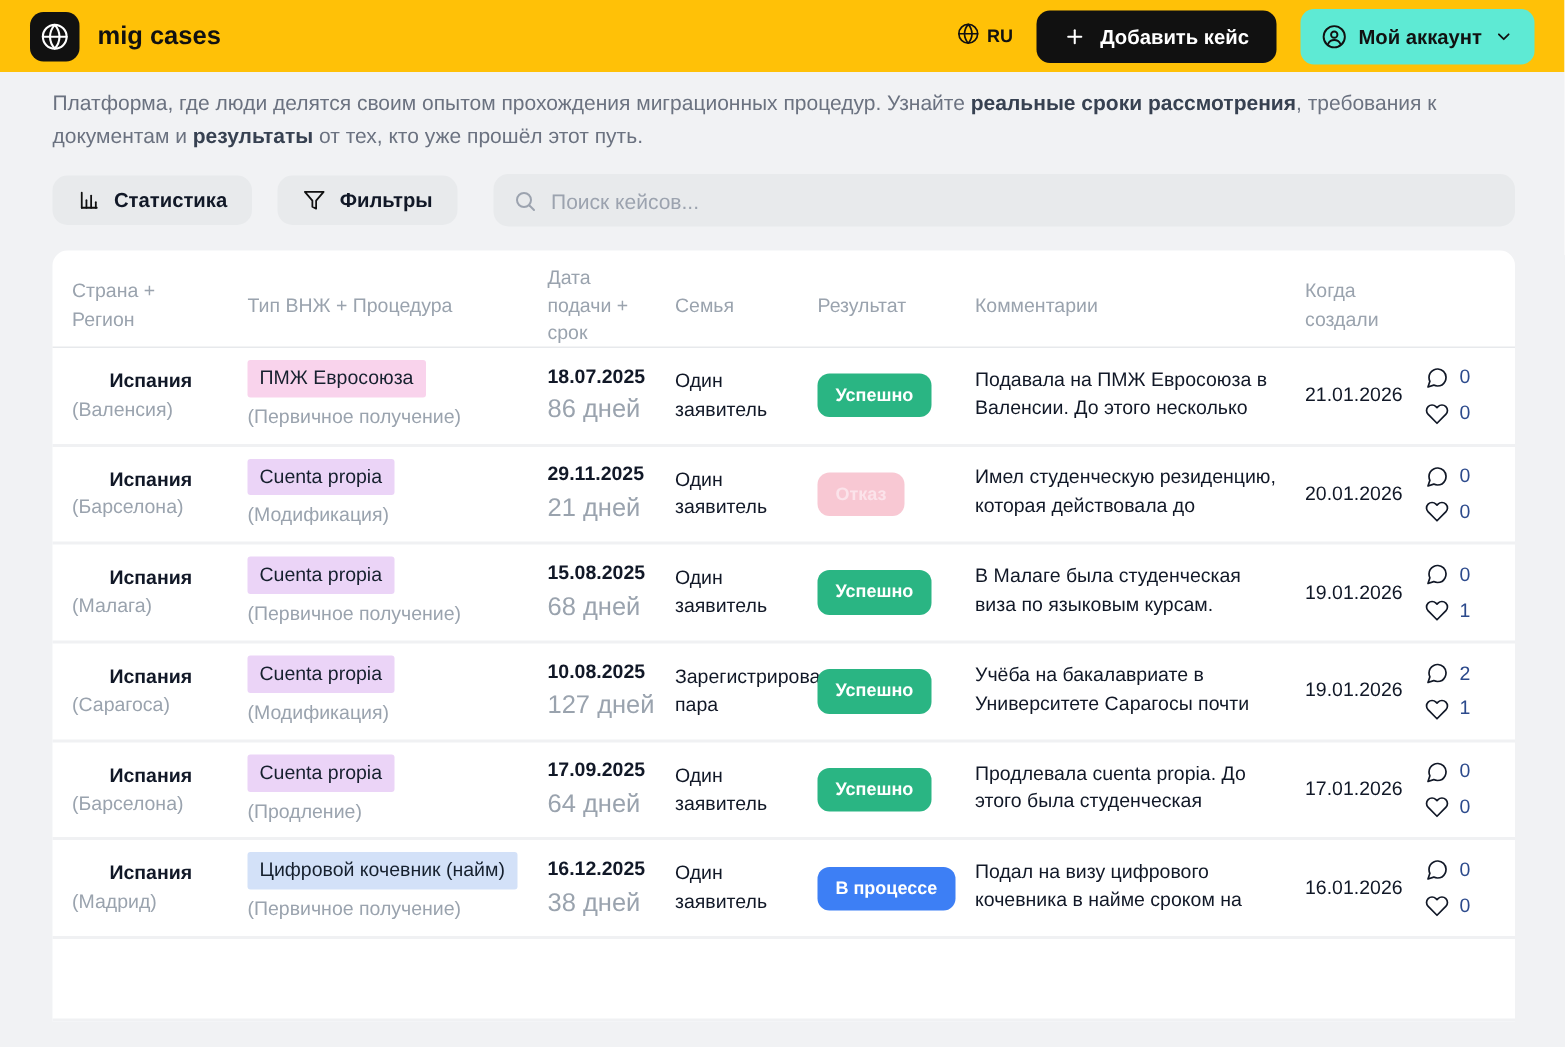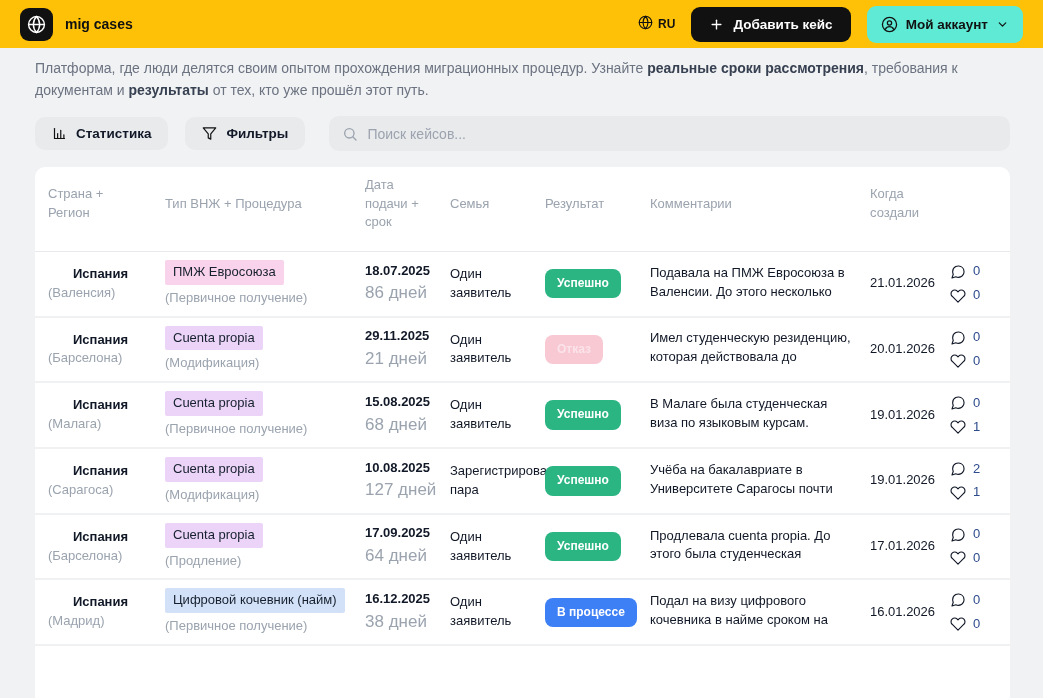--- a/index.html
+++ b/index.html
@@ -18,21 +18,21 @@
     justify-content: space-between;
     padding: 0 20px 0 20px;
   }
   .brand { display: flex; align-items: center; gap: 12px; cursor: pointer; }
   .logo {
     width: 33px; height: 33px;
     background: #111111;
     border-radius: 9px;
     display: flex; align-items: center; justify-content: center;
   }
-  .brand-name { font-size: 14px; font-weight: 700; color: #111111; }
+  .brand-name { font-size: 17px; font-weight: 700; color: #111111; }
   .topbar-right { display: flex; align-items: center; gap: 16px; }
   .lang { display: flex; align-items: center; gap: 5px; font-size: 12px; font-weight: 700; color: #111; cursor: pointer; }
   .btn-add {
     display: flex; align-items: center; gap: 9px;
     background: #111111; color: #ffffff;
     border: none; border-radius: 9px;
     font-family: inherit; font-size: 13.5px; font-weight: 700;
     padding: 10px 18px; cursor: pointer;
   }
   .btn-account {
@@ -65,21 +65,21 @@
     font-family: inherit; font-size: 14px; color: #111827;
   }
   .search input::placeholder { color: #9ca3af; }
   
   .table { margin-top: 16px; background: #ffffff; border-radius: 10px 10px 0 0; }
   .grid-row {
     display: grid;
     grid-template-columns: 117px 200px 85px 95px 105px 220px 80px 1fr;
     padding: 0 13px;
   }
-  .thead { padding-top: 9px; padding-bottom: 20px; border-bottom: 1px solid #e7e9ec; align-items: center; }
+  .thead { padding-top: 9px; padding-bottom: 0; border-bottom: 1px solid #e7e9ec; align-items: center; }
   .thead .hcell { font-size: 13px; color: #9aa3ae; line-height: 1.4; padding-right: 12px; }
   .thead .c1 { max-width: 80px; }
   .row { align-items: center; border-bottom: 2px solid #f0f1f3; min-height: 55px; padding-top: 8px; padding-bottom: 8px; }
   .cell { padding-right: 12px; font-size: 13px; line-height: 1.45; }
   .country { font-weight: 600; color: #111827; text-align: center; }
   .region { color: #9aa3ae; }
   .badge-type {
     display: inline-block; padding: 3px 8px; border-radius: 2px;
     font-size: 13px; color: #16202e; margin-bottom: 4px; white-space: nowrap;
     position: relative;

